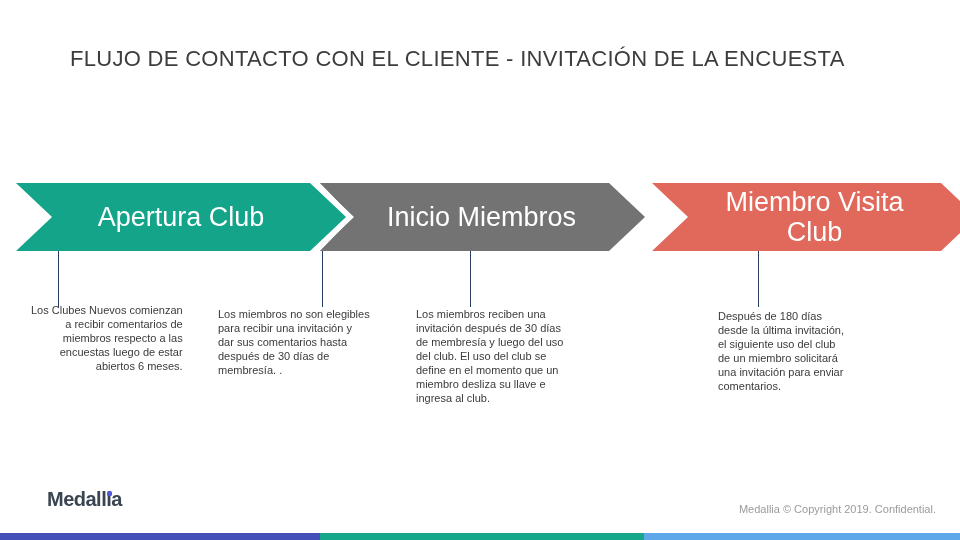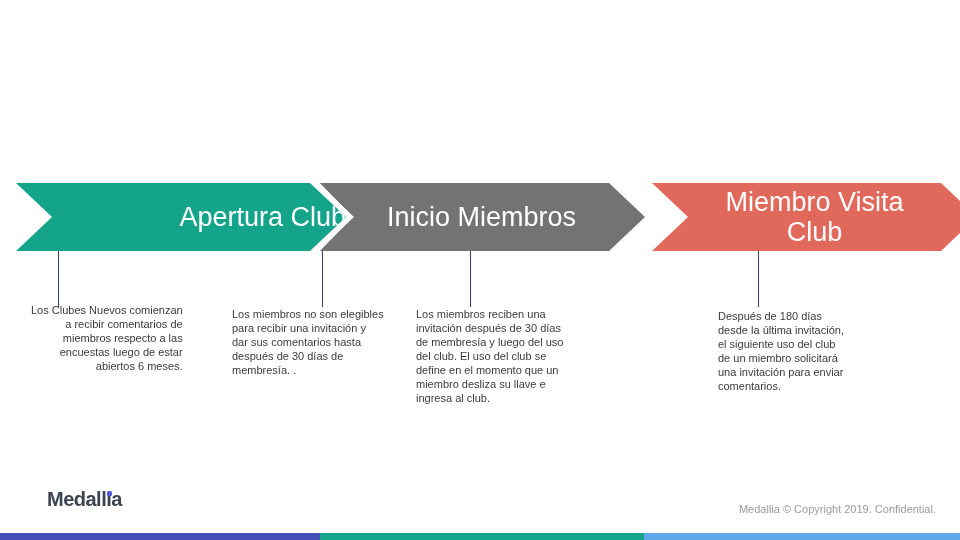--- a/index.html
+++ b/index.html
@@ -40,21 +40,21 @@
   .connector-2 { left:322px; }
   .connector-3 { left:470px; }
   .connector-4 { left:758px; }
 
   
   .note {
     position:absolute; font-size:11px; line-height:14px; color:#3b3b3b;
     white-space:pre-line;
   }
   .note-1 { left:31px;  top:303px;text-align:right; }
-  .note-2 { left:232px; top:307px; }
+  .note-2 { left:218px; top:307px; }
   .note-3 { left:416px; top:307px; }
   .note-4 { left:706px; top:309px;margin-left:12px; }
 
   
   .logo {
     position:absolute; left:47px; top:488px;
     font-size:20px; font-weight:bold; letter-spacing:-0.5px; color:#3a4551;
   }
   .logo-i { position:relative; display:inline-block; }
   .logo-dot {
@@ -72,25 +72,26 @@
   .bar { position:absolute; bottom:0; height:7px; }
   .bar-1 { left:0;     width:320px; }
   .bar-2 { left:320px; width:324px; }
   .bar-3 { left:644px; width:316px; }
 </style>
 </head>
 <body>
 
 <div class="stage">
 
+  <div class="title">FLUJO DE CONTACTO CON EL CLIENTE - INVITACIÓN DE LA ENCUESTA</div>
 
   <div>
     <div class="arrow arrow-1">
       <div class="arrow-bg"></div>
-      <div class="arrow-fg" style="background: rgb(19, 164, 138); justify-content: flex-end;">
+      <div class="arrow-fg" style="background: rgb(19, 164, 138);">
         <span class="arrow-label">Apertura Club</span>
       </div>
     </div>
 
     <div class="arrow arrow-2">
       <div class="arrow-bg"></div>
       <div class="arrow-fg" style="background: #737373;">
         <span class="arrow-label">Inicio Miembros</span>
       </div>
     </div>

